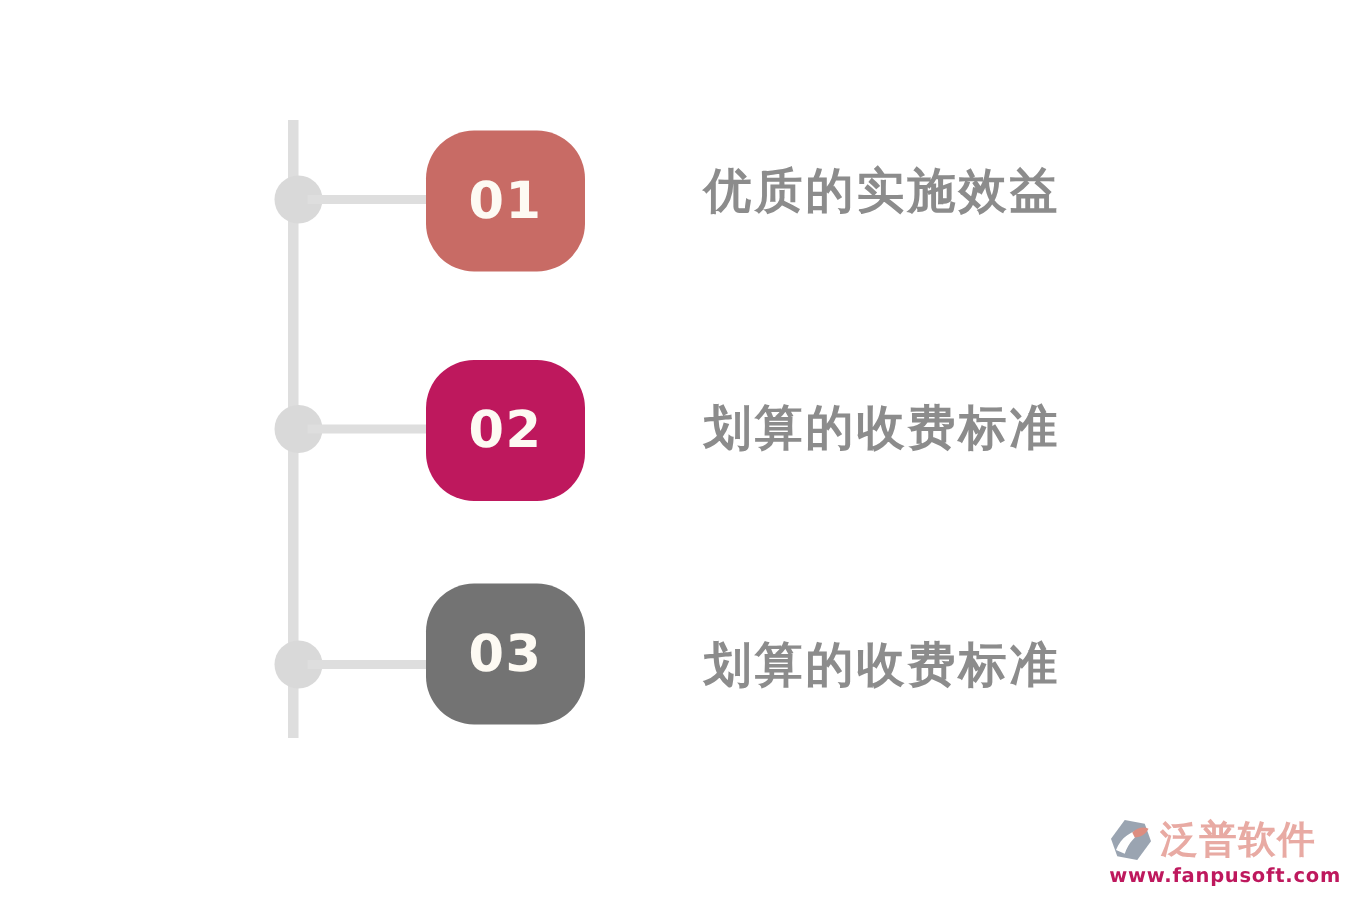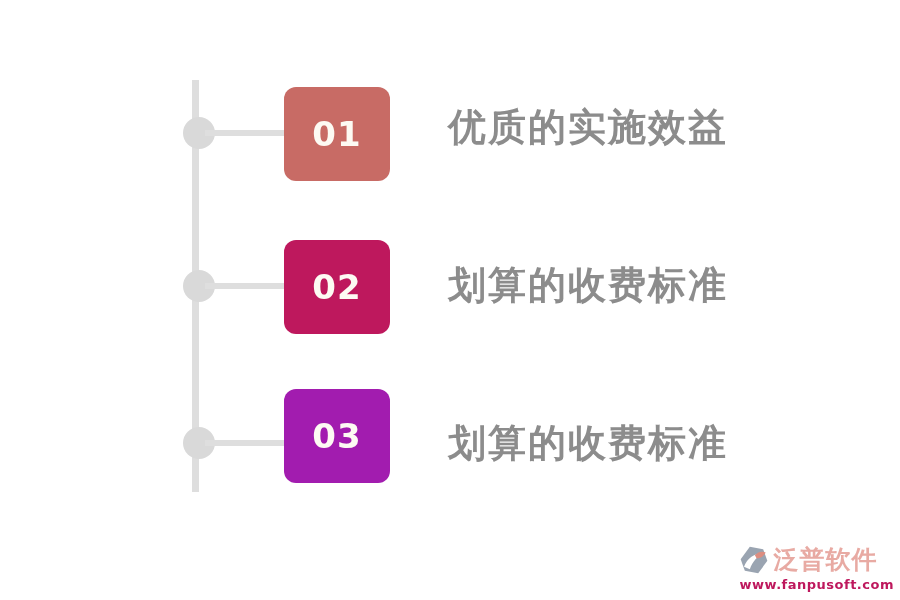--- a/index.html
+++ b/index.html
@@ -44,41 +44,41 @@
   }
   .conn1 { top: 130px; }
   .conn2 { top: 283px; }
   .conn3 { top: 440px; }
   
   .badge {
     position: absolute;
     left: 284px;
     width: 106px;
     height: 94px;
-    border-radius: 12px;
+    border-radius: 32px;
     display: flex;
     align-items: center;
     justify-content: center;
     color: #fdfaf3;
     font-size: 34px;
     font-weight: bold;
     letter-spacing: 1px;
   }
   .badge1 { top: 87px; }
   .badge2 { top: 240px; }
   .badge3 { top: 389px; }
   
   .step-label {
     position: absolute;
     left: 420px;
     width: 336px;
     height: 50px;
     line-height: 50px;
     text-align: center;
-    font-size: 38px;
+    font-size: 32px;
     font-weight: bold;
     color: #8c8c8c;
     letter-spacing: 2px;
     white-space: nowrap;
   }
   .label1 { top: 102px; }
   .label2 { top: 260px; text-align: center; }
   .label3 { top: 418px; }
   
   .watermark {
@@ -117,21 +117,21 @@
   <div class="node node1"></div>
   <div class="node node2"></div>
   <div class="node node3"></div>
 
   <div class="connector conn1"></div>
   <div class="connector conn2"></div>
   <div class="connector conn3"></div>
 
   <div class="badge badge1" style="background: rgb(200, 107, 101);">01</div>
   <div class="badge badge2" style="background: #be185d;">02</div>
-  <div class="badge badge3" style="background: #a21caf;">03</div>
+  <div class="badge badge3" style="background: #737373;">03</div>
 
   <div class="step-label label1">优质的实施效益</div>
   <div class="step-label label2">划算的收费标准</div>
   <div class="step-label label3">划算的收费标准</div>
 
   <div class="watermark">
     <div class="wm-row">
       <span style="display:inline-flex;">
         <svg width="30" height="30" viewBox="0 0 36 36" xmlns="http://www.w3.org/2000/svg">
           <path d="M13 2 L29 5 L34 19 L23 34 L7 31 L2 17 Z" fill="#9aa4b1"></path>

